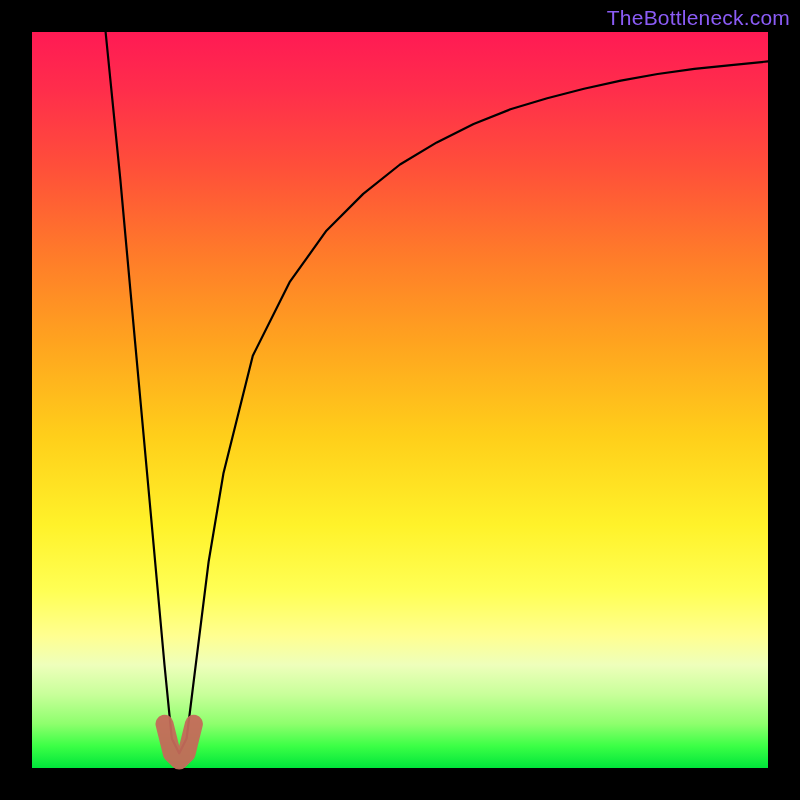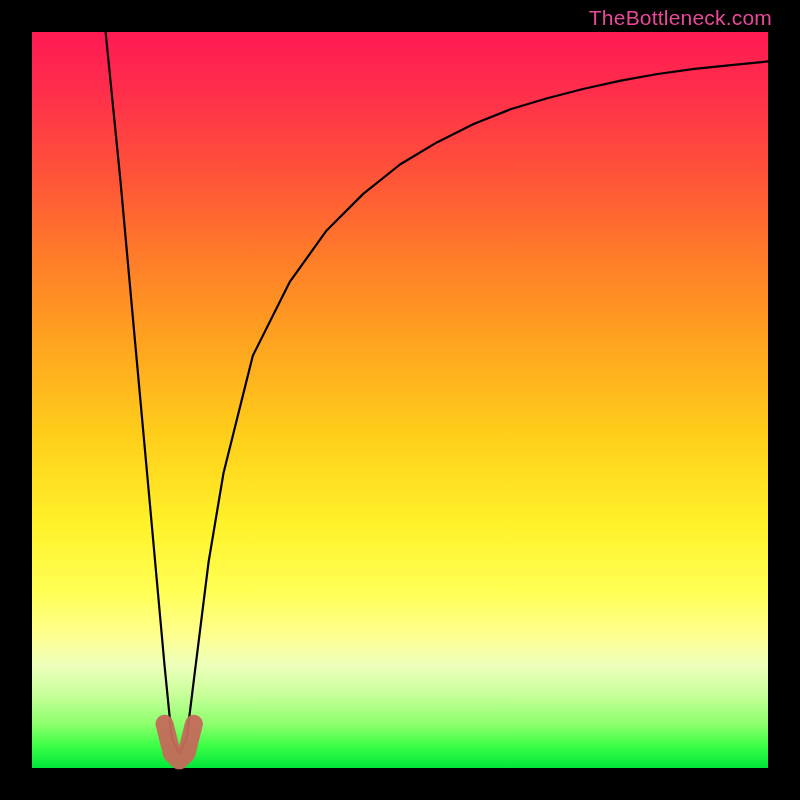--- a/index.html
+++ b/index.html
@@ -39,22 +39,22 @@
       #eeffbb 86%,
       #c8ff9a 90%,
       #8eff6d 94%,
       #3cff46 97%,
       #00e53a 100%
     );
   }
   .watermark {
     position: absolute;
     top: 6px;
-    right: 28px;
-    color: #ec4899;
+    right: 10px;
+    color: #8b5cf6;
     font-size: 21px;
     font-weight: 500;
     letter-spacing: 0.2px;
     user-select: none;
   }
   svg.curve {
     position: absolute;
     top: 0;
     left: 0;
     width: 736px;

